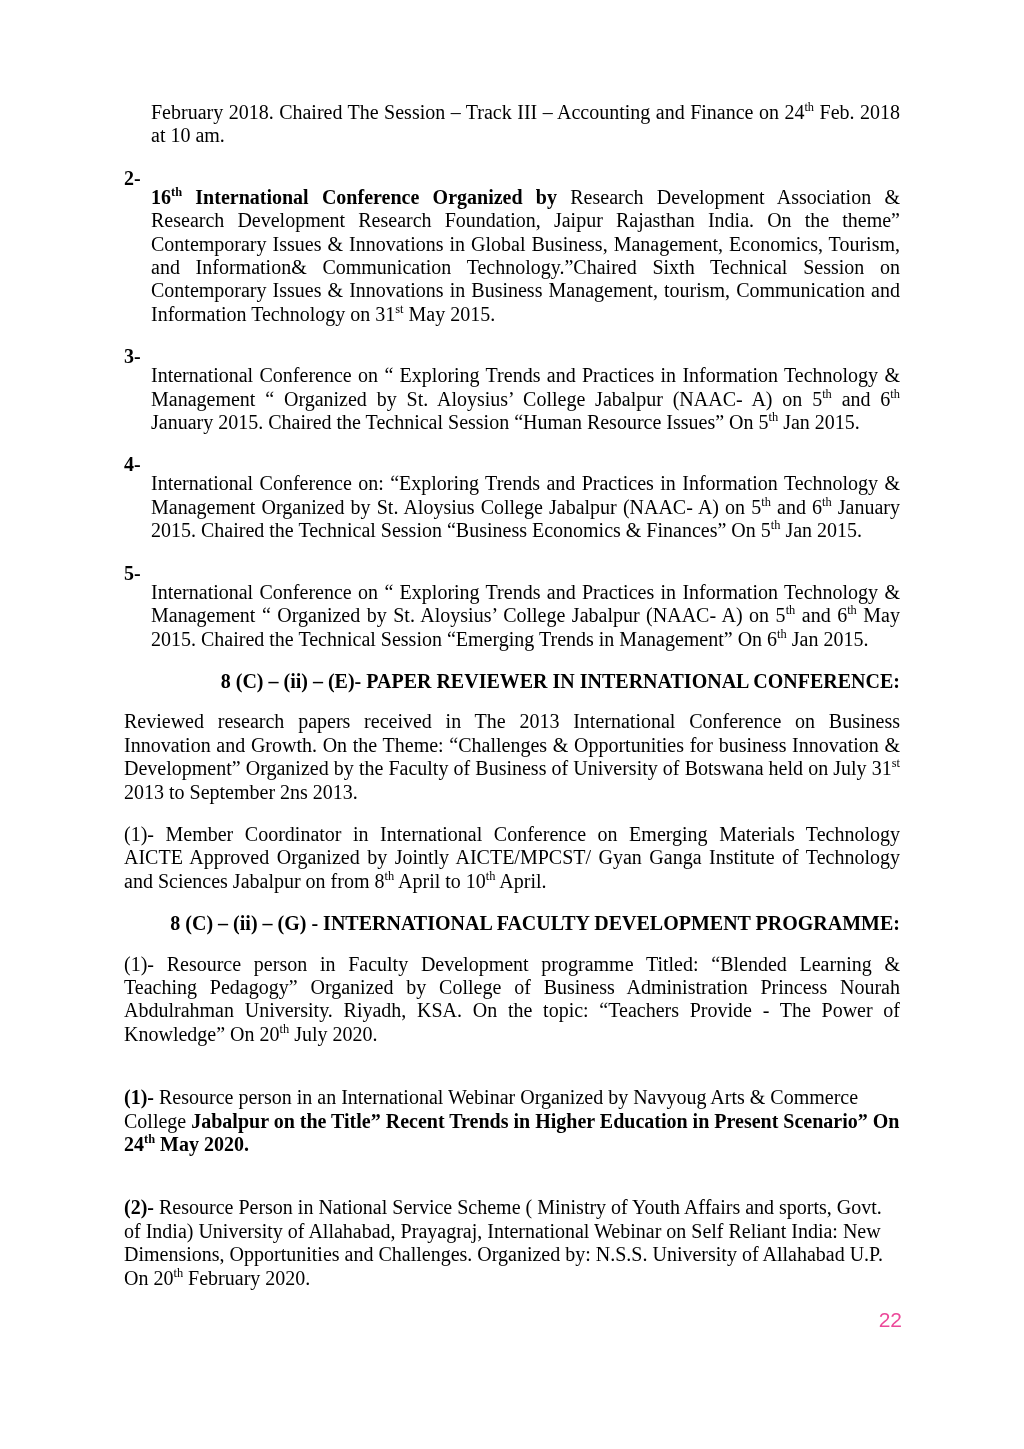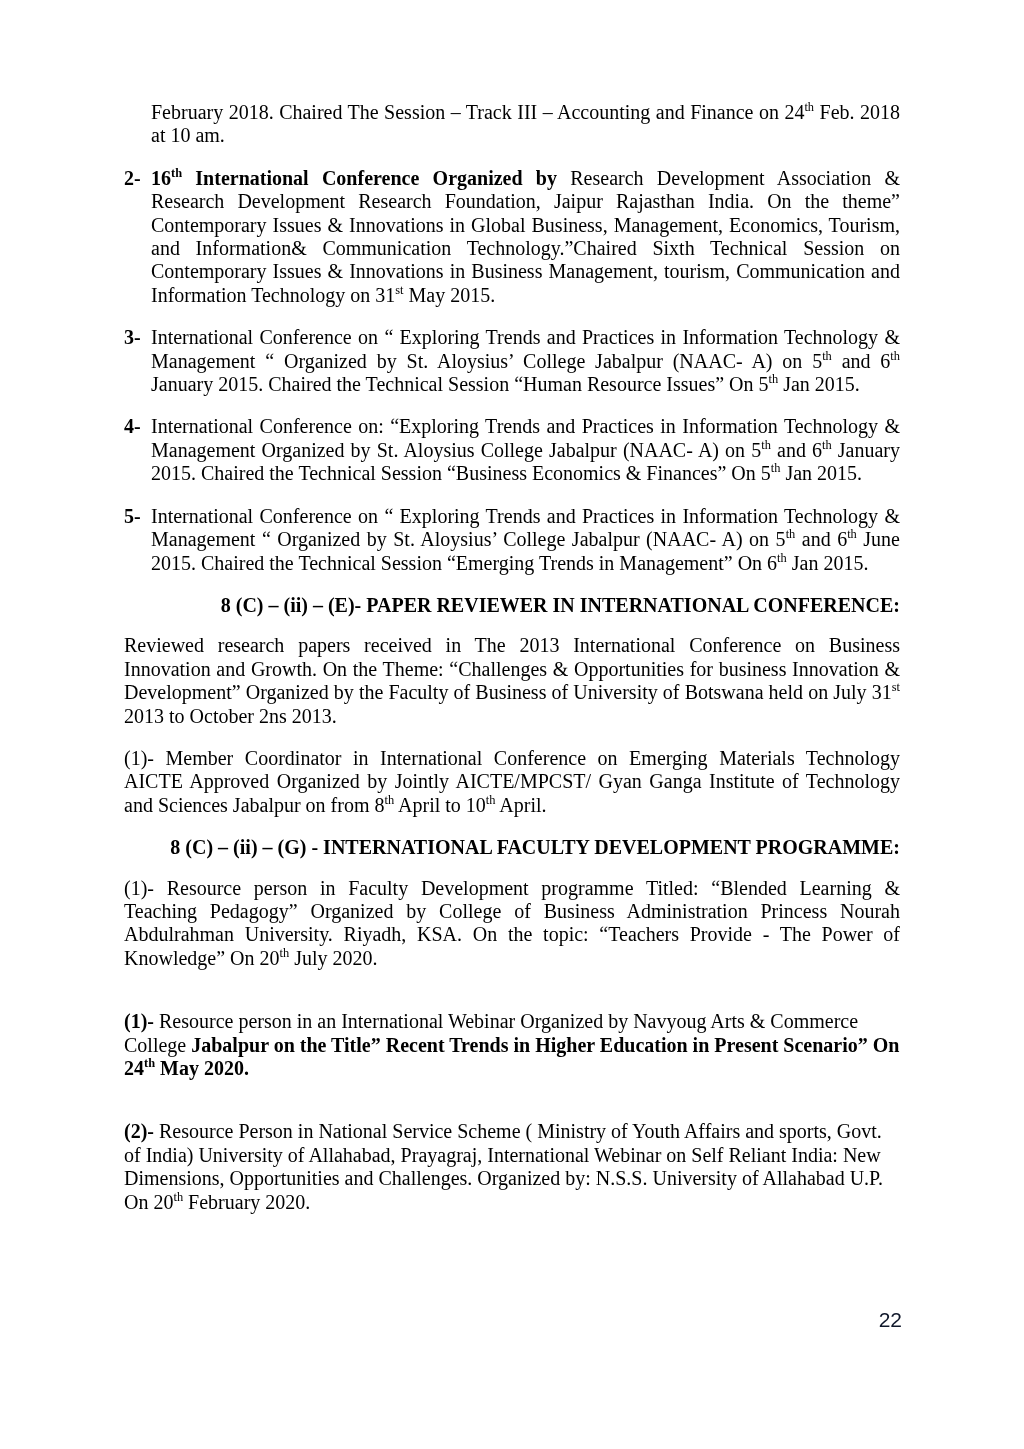--- a/index.html
+++ b/index.html
@@ -16,34 +16,34 @@
     box-sizing:border-box;
   }
   .block {
     font-size:20px; line-height:23.4px;
     text-align:justify;
     margin:0 0 19px 0;
   }
   .indent { margin-left:27px; }
   .list { display:flex; }
   .list .num { flex:0 0 27px; font-weight:700; text-align:left; }
-  .list .body { flex:1 1 auto; text-align:justify; }
+  .list .body { flex:1 1 auto; text-align:justify;margin-top:19px; }
   .heading {
     font-size:20px; line-height:23.4px;
     font-weight:700; text-align:right;
     margin:0 0 17px 0;
   }
   .gap-lg { }
   .left { text-align:left;margin-top:40px; }
   .b { font-weight:700; }
   sup { font-size:0.62em; vertical-align:super; line-height:0; }
   .page-number {
     position:absolute; top:1308px; right:122px;
     font-family:"Liberation Sans", sans-serif;
-    font-size:21px; line-height:24px; color:#0f172a;
+    font-size:21px; line-height:24px; color:#ec4899;
   }
 </style>
 </head>
 <body>
 
 <div class="page">
 
   <div class="block indent"><span>February 2018. Chaired The Session – Track III – Accounting and Finance on 24</span><sup>th</sup><span> Feb. 2018 at 10 am.</span></div>
 
   <div class="block list">
@@ -56,26 +56,26 @@
     <span class="body"><span>International Conference on “ Exploring Trends and Practices in Information Technology &amp; Management “ Organized by St. Aloysius’ College Jabalpur  (NAAC- A) on 5</span><sup>th</sup><span> and 6</span><sup>th</sup><span> January 2015. Chaired the Technical Session “Human Resource Issues” On 5</span><sup>th</sup><span> Jan 2015.</span></span>
   </div>
 
   <div class="block list">
     <span class="num">4-</span>
     <span class="body"><span>International Conference on: “Exploring Trends and Practices in Information Technology &amp; Management Organized by St. Aloysius College Jabalpur  (NAAC- A) on 5</span><sup>th</sup><span> and 6</span><sup>th</sup><span> January 2015. Chaired the Technical Session “Business Economics &amp; Finances” On 5</span><sup>th</sup><span> Jan 2015.</span></span>
   </div>
 
   <div class="block list">
     <span class="num">5-</span>
-    <span class="body"><span>International Conference on “ Exploring Trends and Practices in Information Technology &amp; Management “ Organized by St. Aloysius’ College Jabalpur  (NAAC- A) on 5</span><sup>th</sup><span> and 6</span><sup>th</sup><span> June 2015. Chaired the Technical Session “Emerging Trends in Management” On 6</span><sup>th</sup><span> Jan 2015.</span></span>
+    <span class="body"><span>International Conference on “ Exploring Trends and Practices in Information Technology &amp; Management “ Organized by St. Aloysius’ College Jabalpur  (NAAC- A) on 5</span><sup>th</sup><span> and 6</span><sup>th</sup><span> May 2015. Chaired the Technical Session “Emerging Trends in Management” On 6</span><sup>th</sup><span> Jan 2015.</span></span>
   </div>
 
   <div class="heading"><span class="b">8 (C) – (ii) – (E)- PAPER REVIEWER IN INTERNATIONAL CONFERENCE:</span></div>
 
-  <div class="block"><span>Reviewed research papers received in The 2013 International Conference on Business Innovation and Growth. On the Theme: “Challenges &amp; Opportunities for business Innovation &amp; Development” Organized by the Faculty of Business of University of Botswana held on July 31</span><sup>st</sup><span> 2013 to October 2ns 2013.</span></div>
+  <div class="block"><span>Reviewed research papers received in The 2013 International Conference on Business Innovation and Growth. On the Theme: “Challenges &amp; Opportunities for business Innovation &amp; Development” Organized by the Faculty of Business of University of Botswana held on July 31</span><sup>st</sup><span> 2013 to September 2ns 2013.</span></div>
 
 
   <div class="block"><span>(1)- Member Coordinator in International Conference on Emerging Materials Technology AICTE Approved Organized by Jointly AICTE/MPCST/ Gyan Ganga Institute of Technology and Sciences Jabalpur on from 8</span><sup>th</sup><span> April to 10</span><sup>th</sup><span> April.</span></div>
 
   <div class="heading gap-lg"><span class="b">8 (C) – (ii) – (G) - </span><span>INTERNATIONAL </span><span class="b">FACULTY DEVELOPMENT PROGRAMME:</span></div>
 
   <div class="block"><span>(1)- Resource person in Faculty Development programme Titled: “Blended Learning &amp; Teaching Pedagogy” Organized by College of Business Administration Princess Nourah Abdulrahman University. Riyadh, KSA. On the topic: “Teachers Provide - The Power of Knowledge” On 20</span><sup>th</sup><span> July 2020.</span></div>
 
 
   <div class="block left"><span class="b">(1)- </span><span>Resource person in an International Webinar Organized by Navyoug Arts &amp; Commerce College </span><span class="b">Jabalpur on the Title” Recent Trends in Higher Education in Present Scenario” On 24</span><sup class="b">th</sup><span class="b"> May 2020.</span></div>

